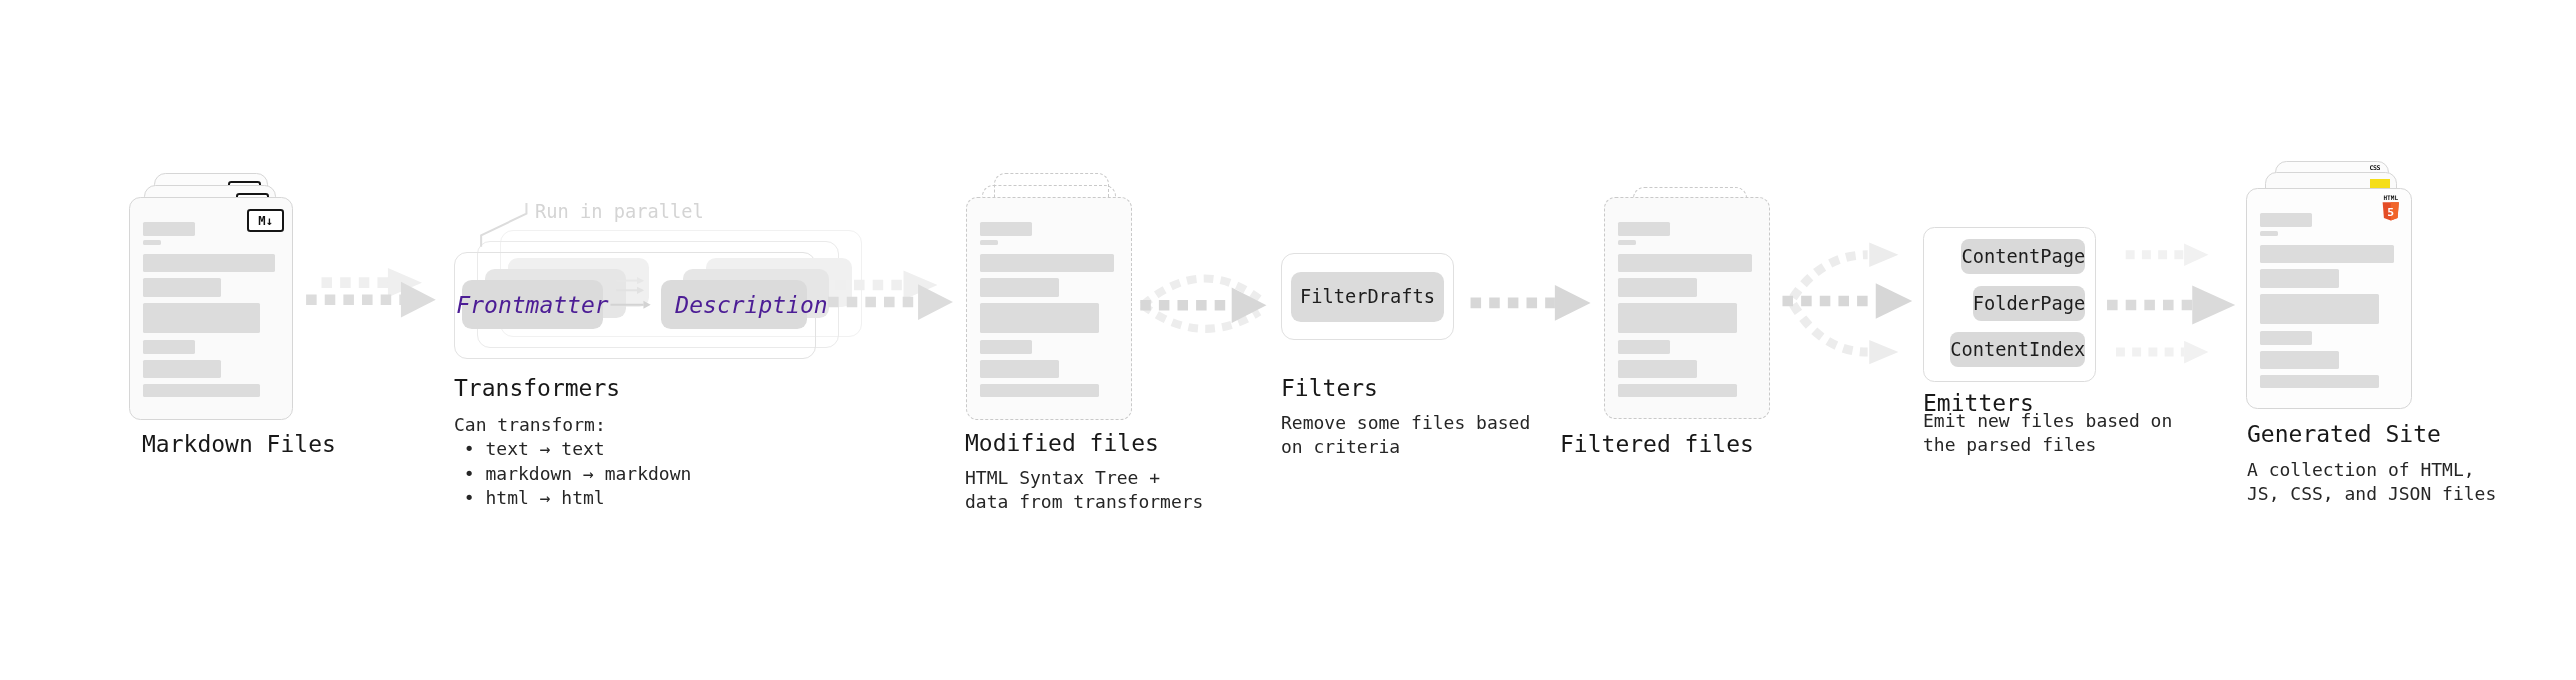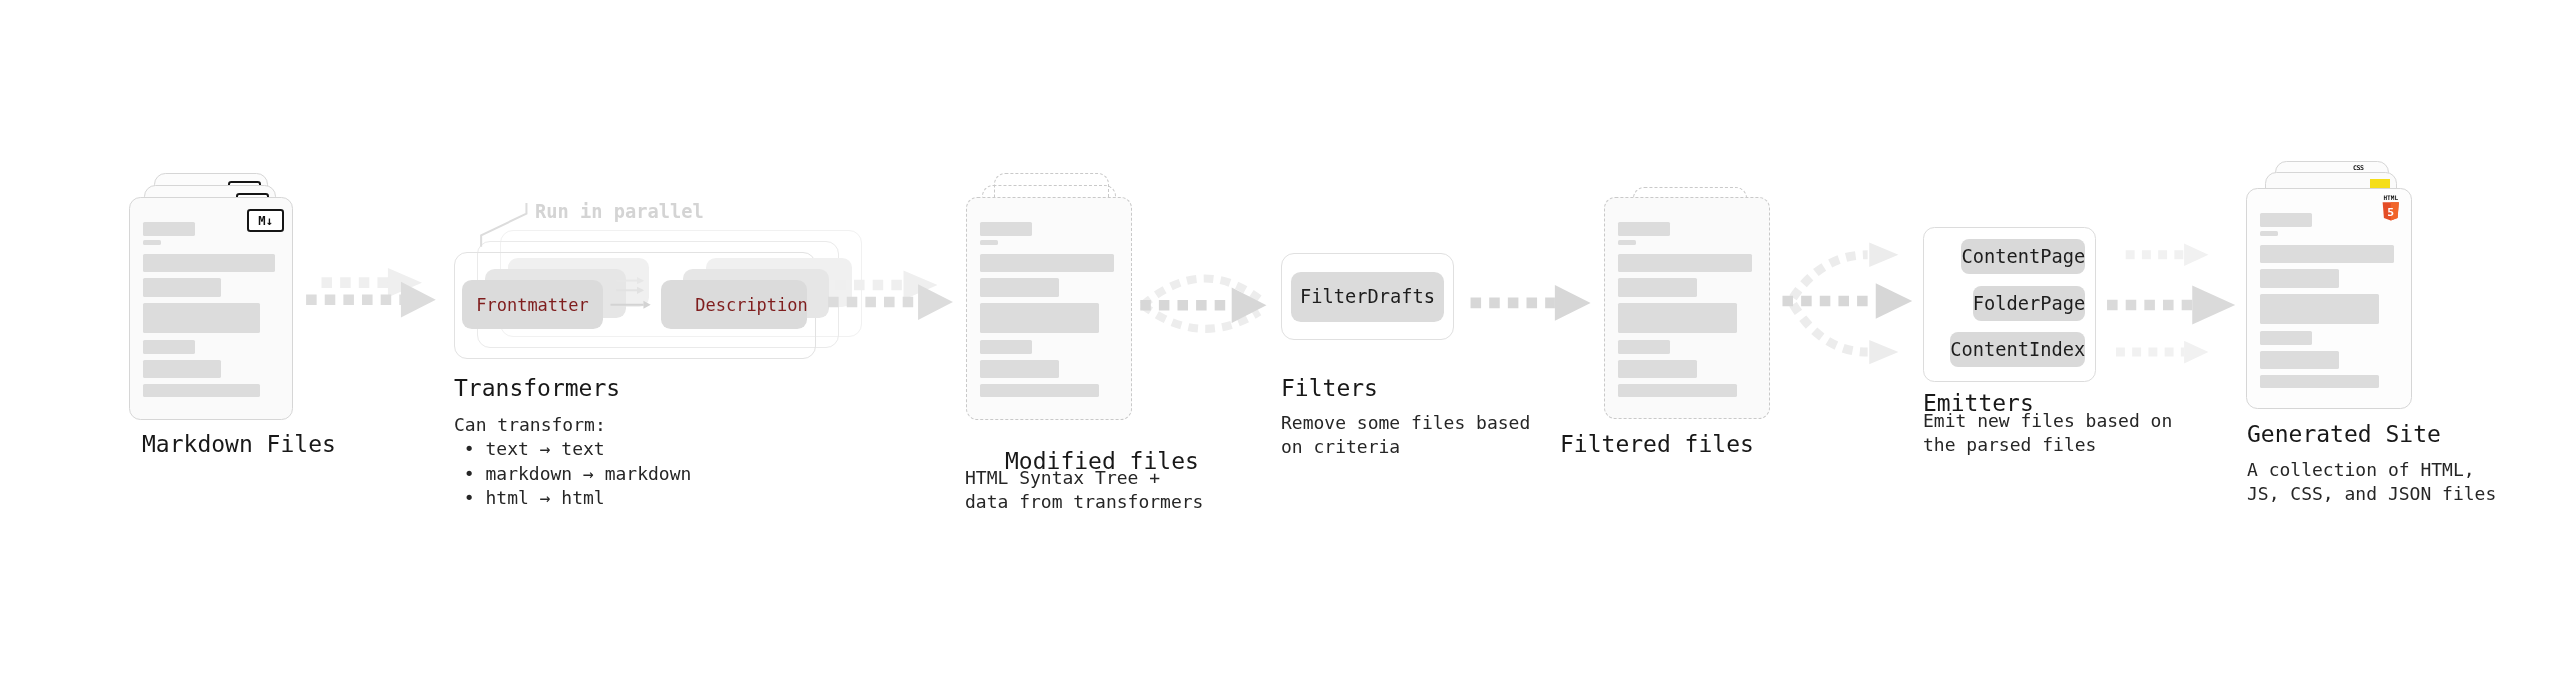--- a/index.html
+++ b/index.html
@@ -16,45 +16,45 @@
   .bg-c{background:#fcfcfc;}
   .bg-d{background:#fdfdfd;}
   .bars-pad{padding:23.6px 13px 0 13px;}
   .bar{background:#dcdcdc;border-radius:1.6px;}
 
   
   .mbadge{position:absolute;border:2px solid #151515;border-radius:3.3px;background:#fff;
           color:#111;font-weight:bold;display:flex;align-items:center;justify-content:center;}
   .mbadge.big{width:32.5px;height:18.7px;font-size:12.2px;top:11.4px;right:8.1px;}
   .mbadge.small{width:29px;height:16.3px;font-size:10.6px;top:7.3px;right:6.5px;}
-  .cssbadge{position:absolute;top:3.3px;right:14px;width:21px;text-align:left;}
+  .cssbadge{position:absolute;top:3.3px;right:8px;width:21px;text-align:right;}
   .cssbadge .csstext{font-size:6.5px;line-height:6.5px;font-weight:bold;color:#111;letter-spacing:-0.4px;}
   .cssbadge .cssbar{height:3.3px;width:19.5px;margin:0.8px auto 0 auto;background:#2a62e9;}
   .jsbadge{position:absolute;top:5.7px;right:6.5px;width:19.5px;height:9px;background:#f5de19;}
   .html5badge{position:absolute;top:4.9px;right:10.6px;}
 
   
   .obox{position:absolute;box-sizing:border-box;border-radius:13px;background:transparent;}
 
   
   .pill{position:absolute;box-sizing:border-box;border-radius:9.8px;display:flex;
-        align-items:center;justify-content:center;font-size:17px;color:#7f1d1d;}
+        align-items:center;justify-content:center;font-size:23px;color:#4c1d95;font-style:italic;}
 
   
   .embox{position:absolute;box-sizing:border-box;border-radius:11.4px;border:1.6px solid #dcdcdc;
          background:#ffffff;display:flex;flex-direction:column;justify-content:space-between;
          padding:11.4px 9.8px 14px 9.8px;}
   .empill{height:35px;border-radius:8.1px;background:#d9d9d9;display:flex;align-items:center;
           justify-content:center;font-size:18.7px;color:#1d1d1d;}
 
   
   .nodelabel{position:absolute;font-size:23px;line-height:28px;font-weight:500;color:#181818;white-space:nowrap;}
   .nodedesc{position:absolute;font-size:18px;line-height:23.6px;color:#262626;white-space:nowrap;}
   .nodedesc .indent{padding-left:9.8px;}
-  .callout-text{position:absolute;font-size:18.7px;color:#d4d4d4;font-weight:700;white-space:nowrap;}
+  .callout-text{position:absolute;font-size:18.7px;color:#d4d4d4;font-weight:400;white-space:nowrap;}
 
   svg{position:absolute;overflow:visible;}
 </style>
 </head>
 <body>
 
 <div id="canvas">
 
   <div class="card solid bg-c" style="left:154px;top:173px;width:114px;height:65px;">
     <div class="mbadge small">M↓</div>
@@ -128,21 +128,21 @@
   <div class="card dashed bg-b bars-pad" style="left:966px;top:197px;width:166px;height:223px;">
       <div class="bar" style="width: 38%; height: 14px; margin-bottom: 4.1px;"></div>
       <div class="bar" style="width: 13%; height: 4.9px; margin-bottom: 9px;"></div>
       <div class="bar" style="width: 97%; height: 18.7px; margin-bottom: 5.7px;"></div>
       <div class="bar" style="width: 57%; height: 18.7px; margin-bottom: 6.5px;"></div>
       <div class="bar" style="width: 86%; height: 30px; margin-bottom: 6.5px;"></div>
       <div class="bar" style="width: 38%; height: 14.6px; margin-bottom: 5.7px;"></div>
       <div class="bar" style="width: 57%; height: 18px; margin-bottom: 6.5px;"></div>
       <div class="bar" style="width: 86%; height: 12.2px; margin-bottom: 0px;"></div>
     </div>
-  <div class="nodelabel" style="left:965px;top:447px;margin-left:40px;">Modified files</div>
+  <div class="nodelabel" style="left:965px;top:429px;">Modified files</div>
   <div class="nodedesc" style="left:965px;top:466px;">
     <div>HTML Syntax Tree +</div>
     <div>data from transformers</div>
   </div>
 
   <svg style="left:1136px;top:260px;" width="142" height="93" viewBox="0 0 175 115">
     <path d="M8,56 Q80,-6 152,48" fill="none" stroke="#ededed" stroke-width="10" stroke-dasharray="12 9"></path>
     <path d="M8,56 Q80,110 152,64" fill="none" stroke="#ededed" stroke-width="10" stroke-dasharray="12 9"></path>
     <line x1="5" y1="56" x2="118" y2="56" stroke="#d7d7d7" stroke-width="13" stroke-dasharray="13 10"></line>
     <polygon points="118,34 161,56 118,78" fill="#d7d7d7"></polygon>

